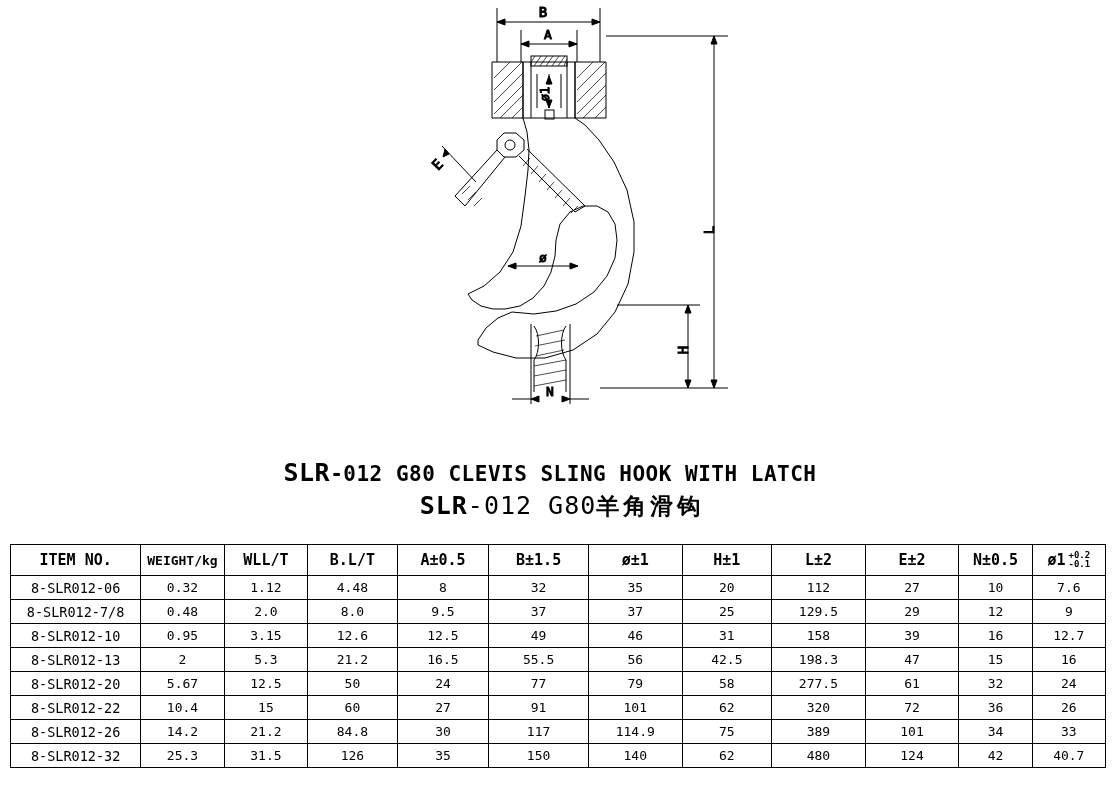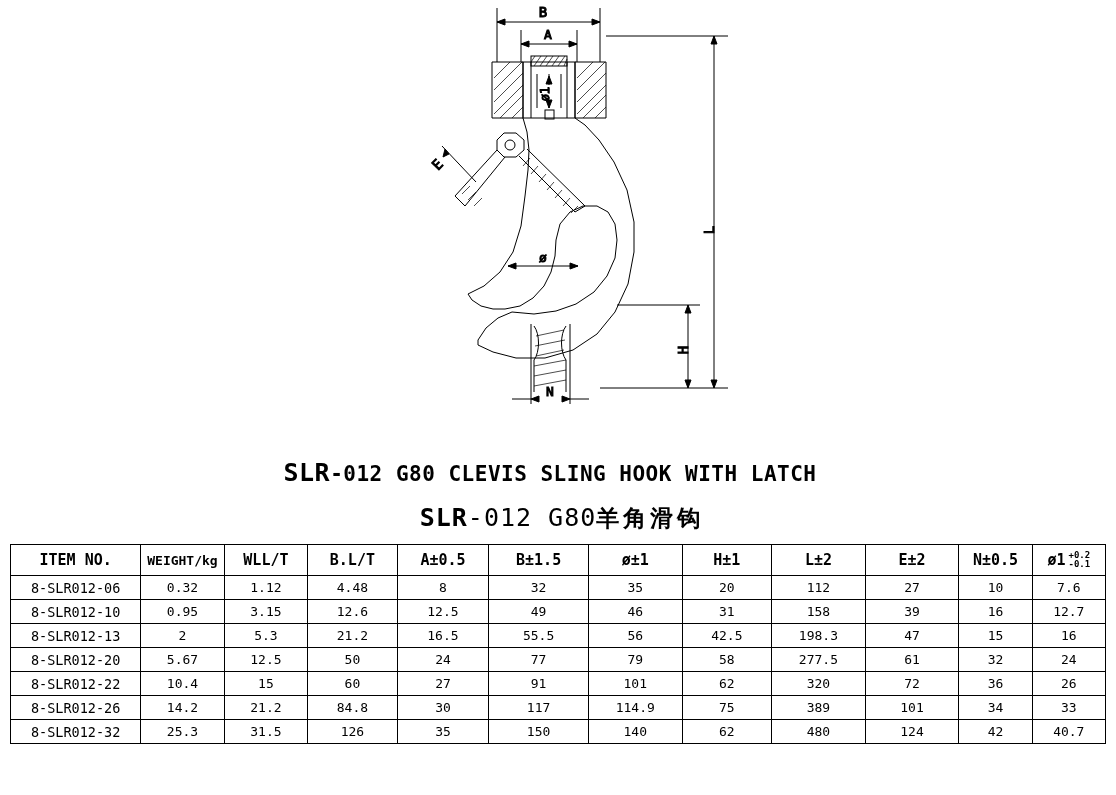--- a/index.html
+++ b/index.html
@@ -33,21 +33,21 @@
     font-family: "DejaVu Sans Mono", monospace;
     font-weight: bold;
     font-size: 25px;
     letter-spacing: 0.5px;
     white-space: nowrap;
   }
   .title-en .small {
     font-size: 21px;
   }
   .title-cn {
-    margin-top: 16px;
+    margin-top: 4px;
     font-family: "DejaVu Sans Mono", monospace;
     font-size: 25px;
     letter-spacing: 1px;
     white-space: nowrap;
     padding-left: 24px;
   }
   .title-cn .b {
     font-weight: bold;
   }
   .title-cn .cn {
@@ -295,20 +295,34 @@
       <td>8</td>
       <td>32</td>
       <td>35</td>
       <td>20</td>
       <td>112</td>
       <td>27</td>
       <td>10</td>
       <td>7.6</td>
     </tr>
     <tr>
+      <td class="item">8-SLR012-7/8</td>
+      <td>0.48</td>
+      <td>2.0</td>
+      <td>8.0</td>
+      <td>9.5</td>
+      <td>37</td>
+      <td>37</td>
+      <td>25</td>
+      <td>129.5</td>
+      <td>29</td>
+      <td>12</td>
+      <td>9</td>
+    </tr>
+    <tr>
       <td class="item">8-SLR012-10</td>
       <td>0.95</td>
       <td>3.15</td>
       <td>12.6</td>
       <td>12.5</td>
       <td>49</td>
       <td>46</td>
       <td>31</td>
       <td>158</td>
       <td>39</td>

